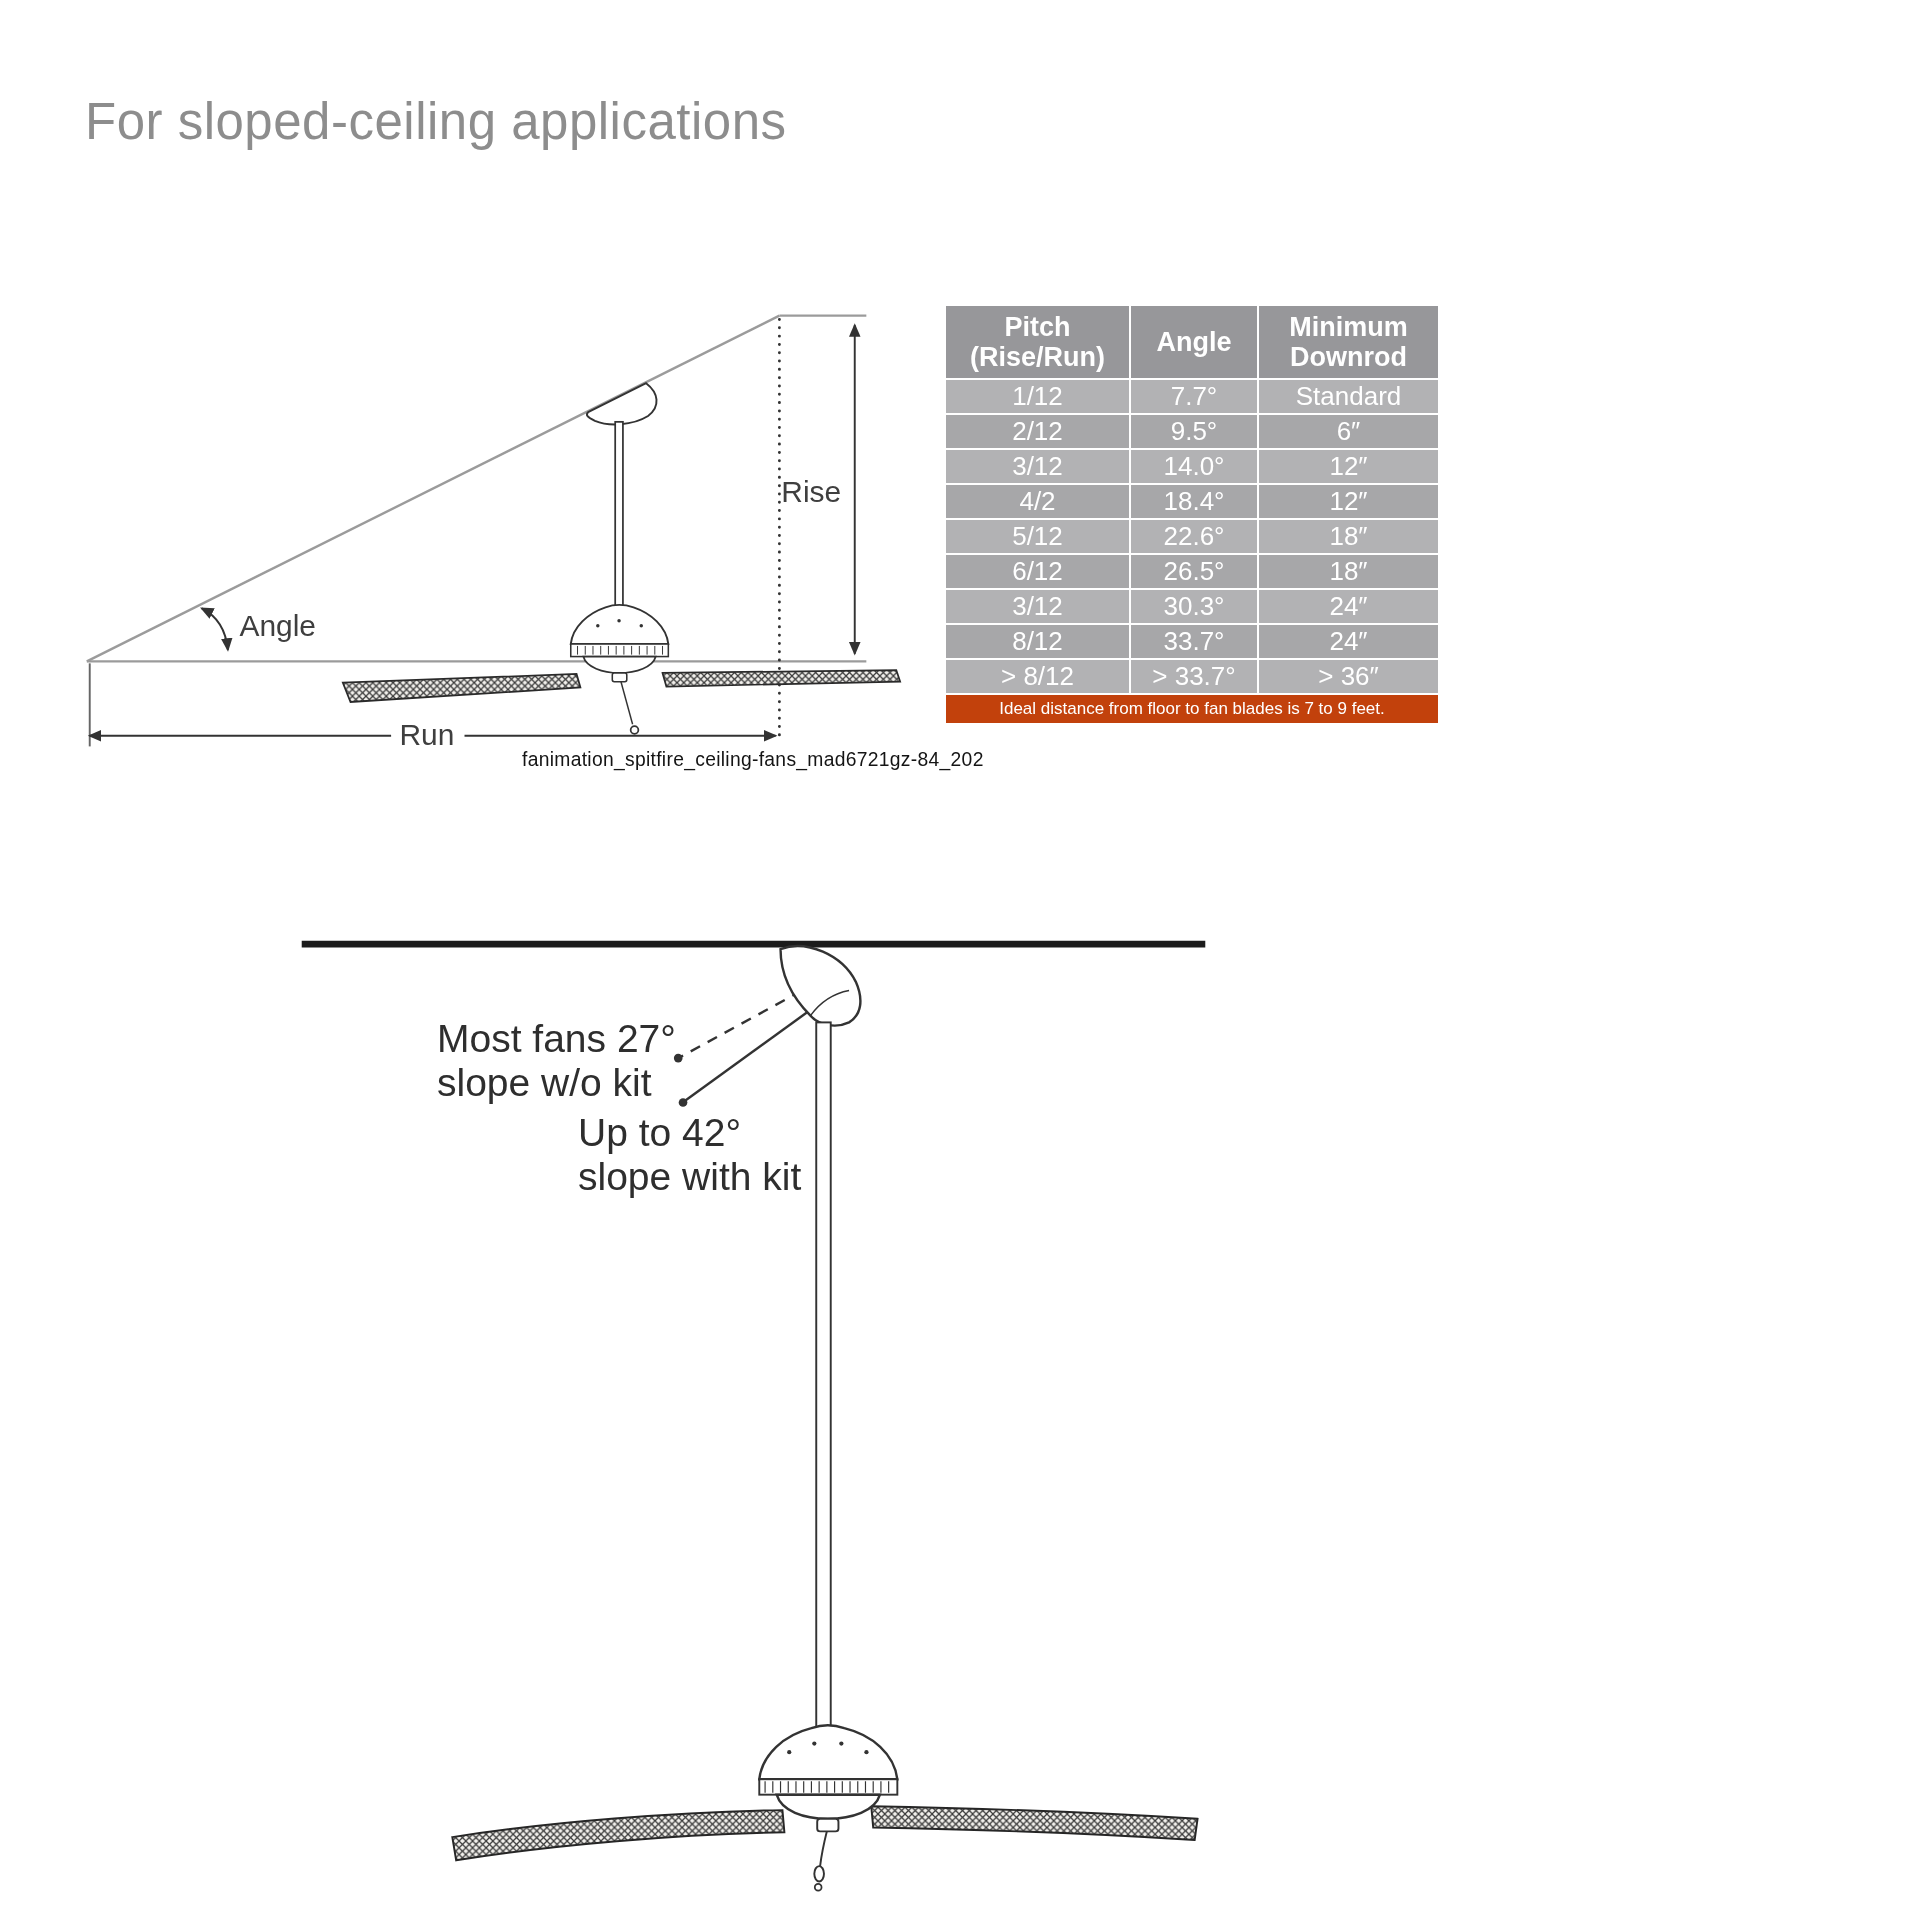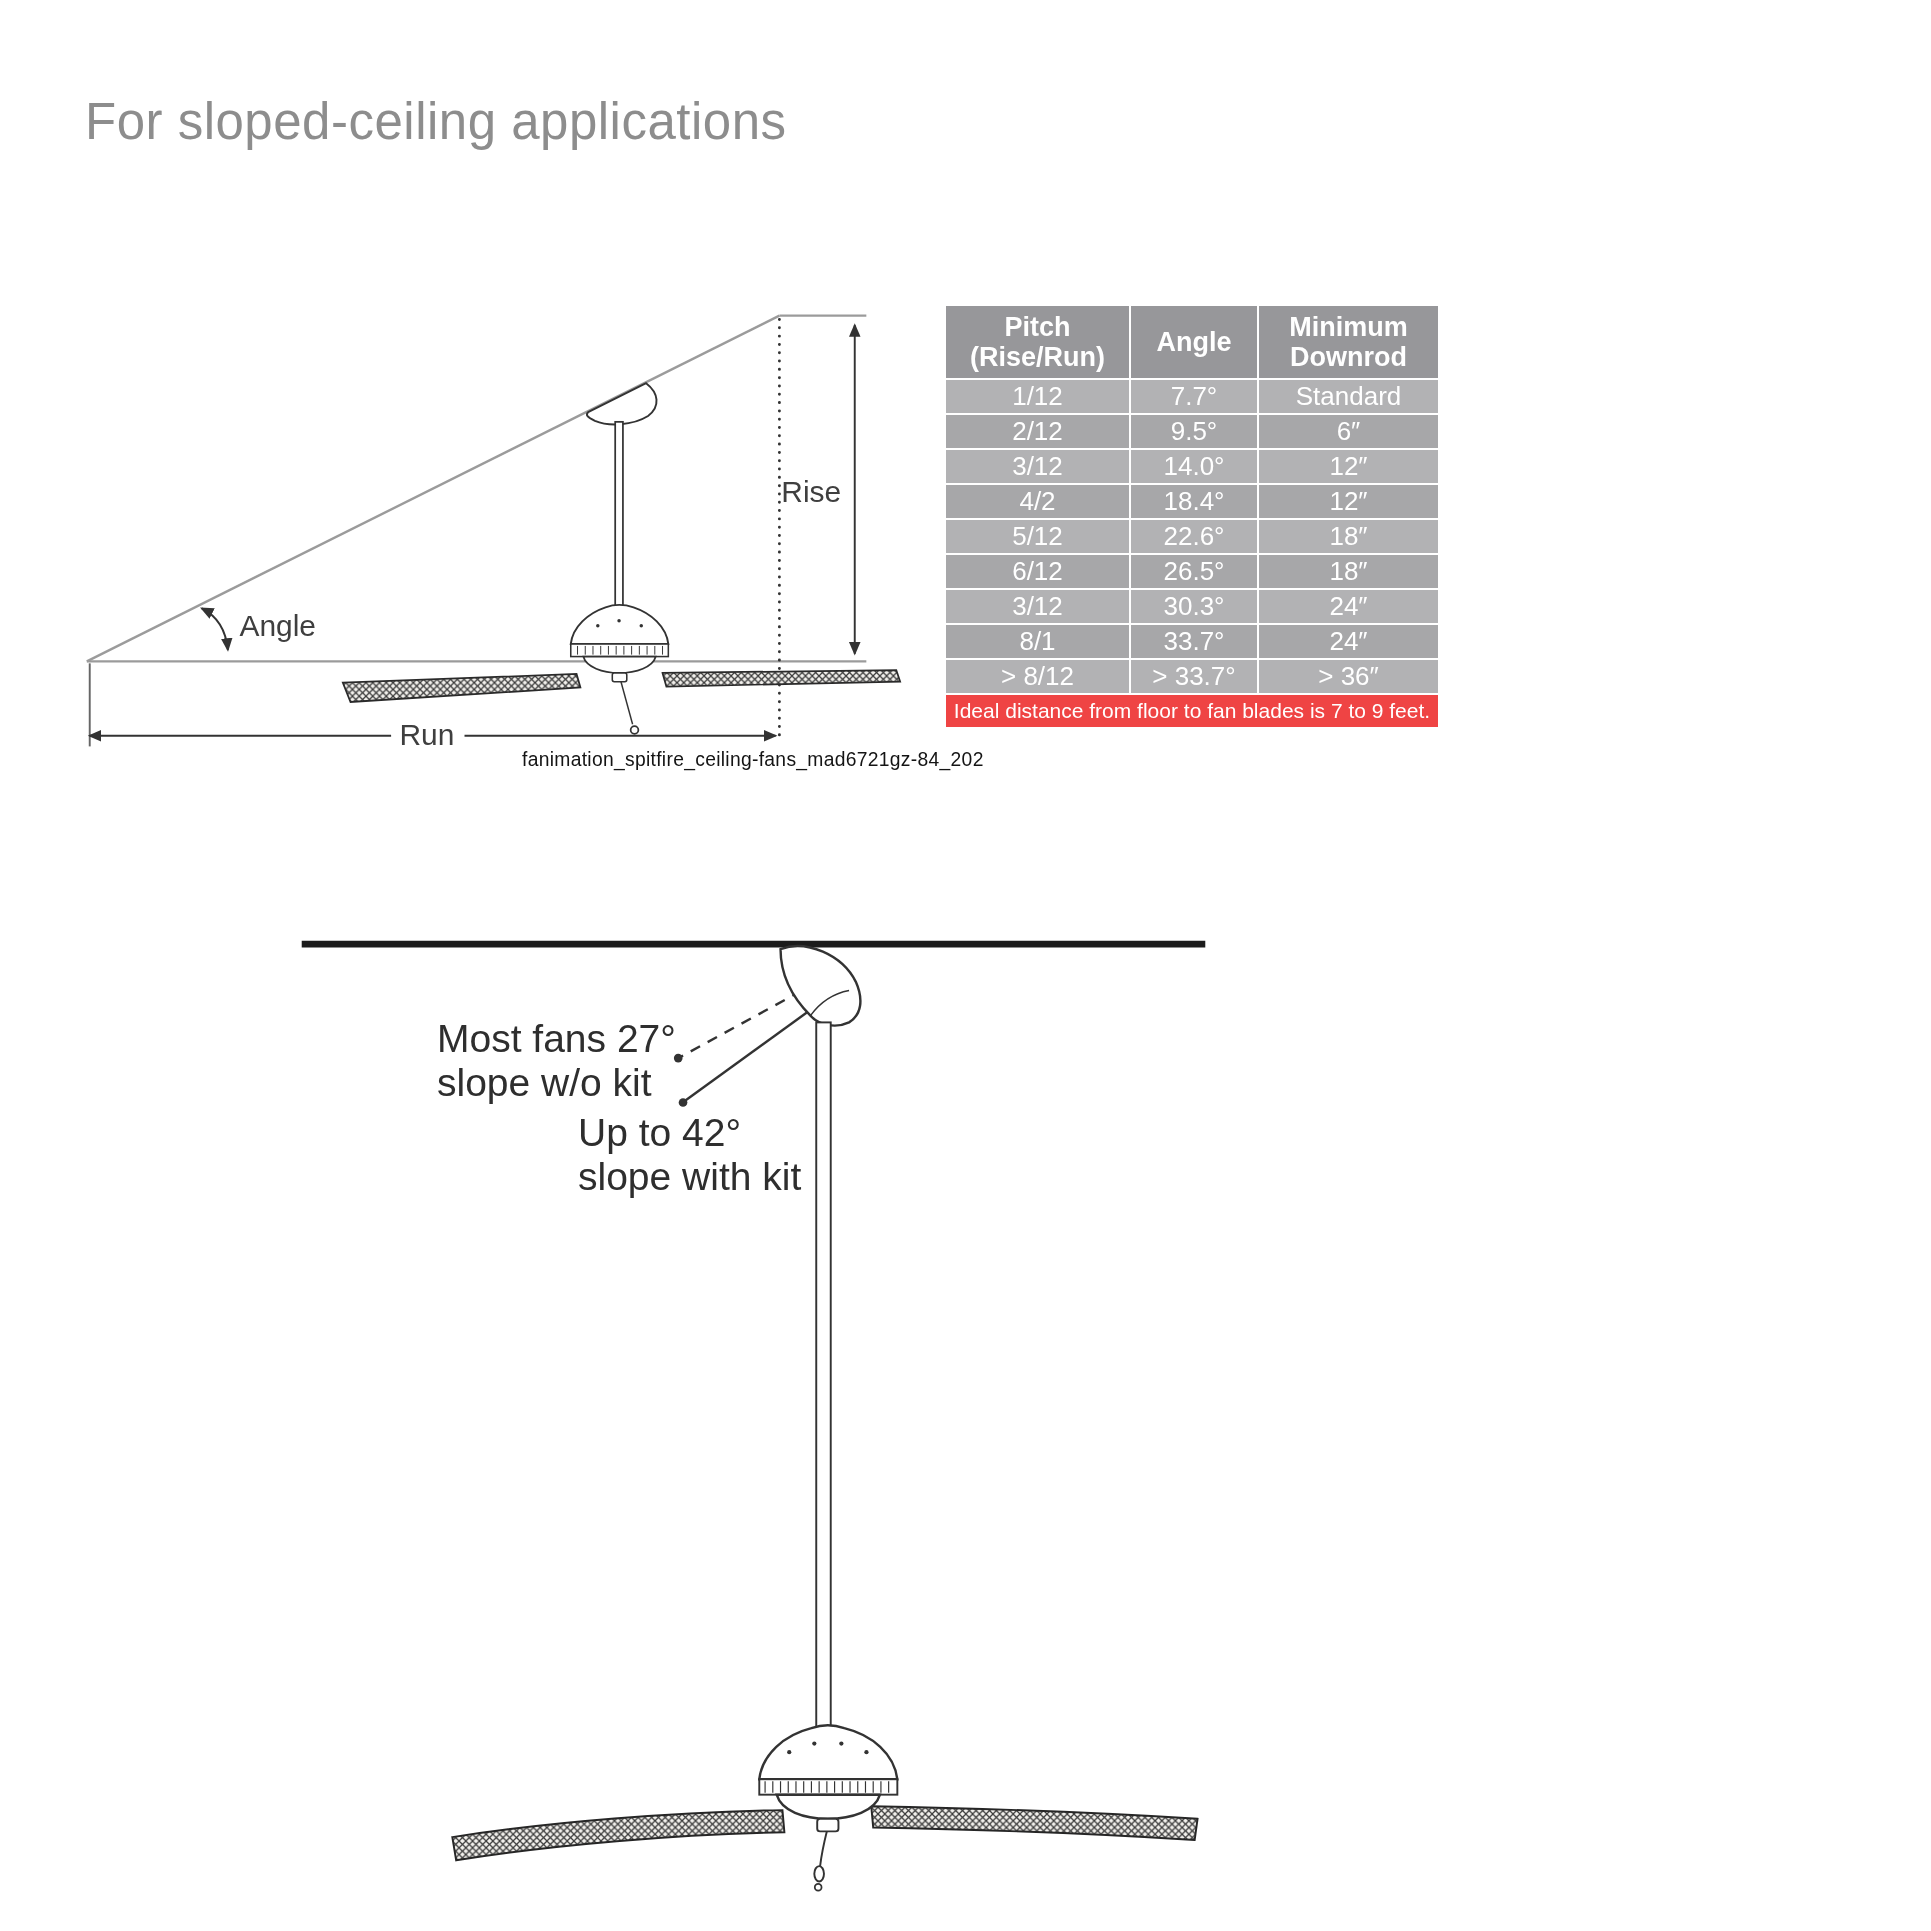--- a/index.html
+++ b/index.html
@@ -24,21 +24,21 @@
   #pitch-table {
     position: absolute; left: 944px; top: 304px;
     width: 494px; border-collapse: collapse;
     color: #ffffff; text-align: center; table-layout: fixed;
   }
   #pitch-table th, #pitch-table td { border: 2.9px solid #ffffff; }
   #pitch-table thead th { background: #97979a; font-size: 27px; font-weight: 700; line-height: 1.12; padding: 5.8px 1.9px; }
   #pitch-table tbody td { font-size: 26px; height: 29px; padding: 1px 3.9px; }
   #pitch-table tbody tr:nth-child(odd) td { background: #b2b2b4; }
   #pitch-table tbody tr:nth-child(even) td { background: #a7a7a9; }
-  #pitch-table tfoot td { background: #ef4444; font-size: 21px; padding: 3.9px 3.9px; }
+  #pitch-table tfoot td { background: #c2410c; font-size: 17px; padding: 3.9px 3.9px; }
   col.c1 { width: 185px; }
   col.c2 { width: 128px; }
   col.c3 { width: 181px; }
   #bottom-diagram { position: absolute; left: 290px; top: 922px; width: 927px; height: 975px; }
   .fan-note { position: absolute; font-size: 39px; color: #2e2e2e; line-height: 1.12; }
   #note-no-kit { left: 147px; top: 95px; }
   #note-with-kit { left: 288px; top: 189px; }
   svg text { fill: #3f3f3f; font-size: 31px; font-family: "Liberation Sans", sans-serif; }
 </style>
 </head>
@@ -142,21 +142,21 @@
       <td>6/12</td>
       <td>26.5°</td>
       <td>18″</td>
     </tr>
     <tr>
       <td>3/12</td>
       <td>30.3°</td>
       <td>24″</td>
     </tr>
     <tr>
-      <td>8/1</td>
+      <td>8/12</td>
       <td>33.7°</td>
       <td>24″</td>
     </tr>
     <tr>
       <td>&gt; 8/12</td>
       <td>&gt; 33.7°</td>
       <td>&gt; 36″</td>
     </tr>
   </tbody>
   <tfoot>

